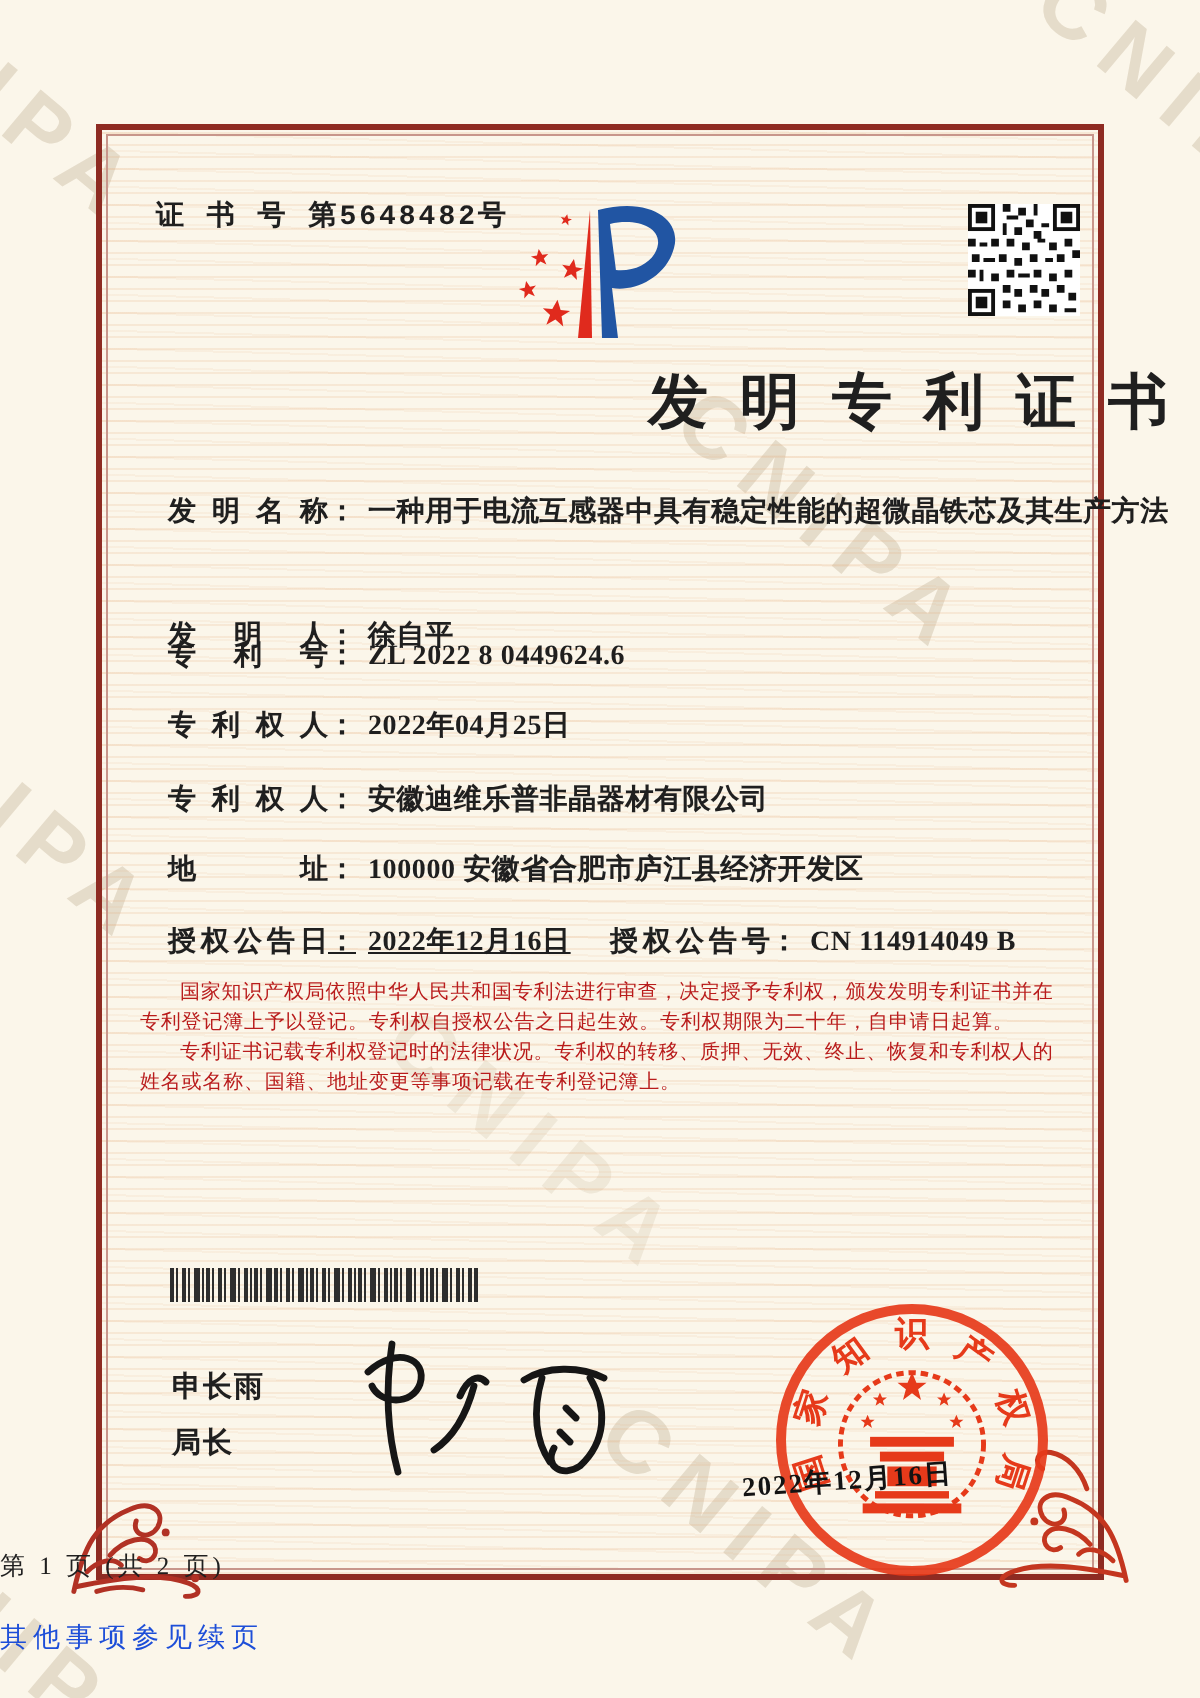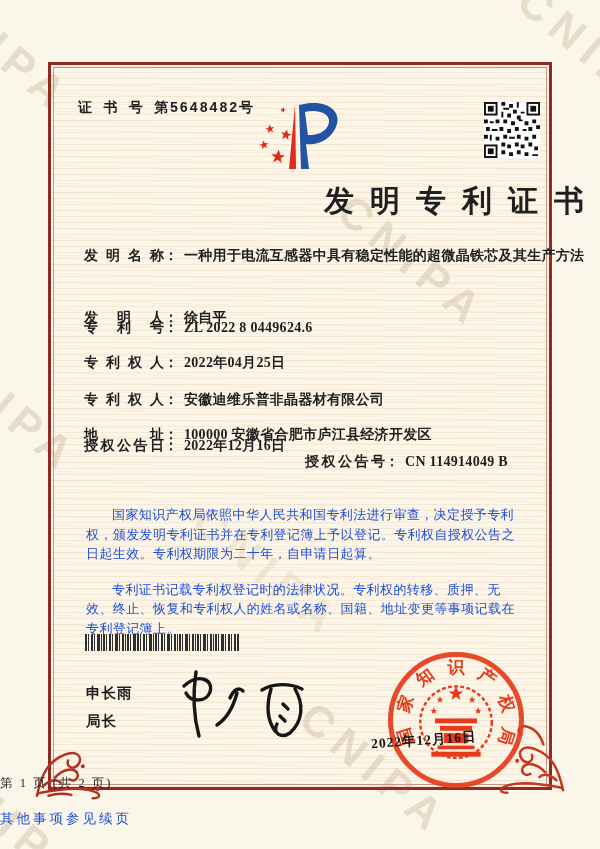--- a/index.html
+++ b/index.html
@@ -37,25 +37,25 @@
     font-size:30px;font-weight:700;letter-spacing:16px;padding-left:16px;
     box-sizing:border-box;
   }
   .frow{position:absolute;left:84px;width:470px;font-size:14px;white-space:nowrap;}
   .flabel{
     display:inline-block;width:80px;font-weight:700;
     text-align:justify;text-align-last:justify;vertical-align:bottom;
   }
   .fcolon{font-weight:700;}
   .fvalue{font-weight:700;margin-left:6px;letter-spacing:0.3px;}
-  .fgroup2{position:absolute;left:221px;top:0;margin-top:16px;}
+  .fgroup2{position:absolute;left:221px;top:0;}
   .paras{position:absolute;left:70px;top:489px;width:464px;}
   .paras p{
-    margin:16px;font-size:13px;line-height:1.5;text-indent:2em;
-    color:#1d4ed8;letter-spacing:0.4px;
+    margin:0;font-size:10px;line-height:1.5;text-indent:2em;
+    color:#b91c1c;letter-spacing:0.4px;
   }
   .officer{font-size:14.5px;font-weight:700;letter-spacing:1px;}
   
   .seal{
     position:absolute;left:388px;top:652px;width:136px;height:136px;
     border:5px solid rgba(230,58,26,0.92);border-radius:50%;box-sizing:border-box;
   }
   .seal-char{
     position:absolute;left:50%;top:50%;
     font-size:17px;font-weight:700;color:#e63a1a;
@@ -150,21 +150,21 @@
 </div>
 <div class="frow" style="top:354px;">
   <span class="flabel">专利权人</span><span class="fcolon">：</span><span class="fvalue">2022年04月25日</span>
 </div>
 <div class="frow" style="top:391px;">
   <span class="flabel">专利权人</span><span class="fcolon">：</span><span class="fvalue">安徽迪维乐普非晶器材有限公司</span>
 </div>
 <div class="frow" style="top:426px;">
   <span class="flabel">地址</span><span class="fcolon">：</span><span class="fvalue">100000 安徽省合肥市庐江县经济开发区</span>
 </div>
-<div class="frow" style="top:437px;">
+<div class="frow" style="top:462px;text-decoration:underline;">
   <span class="flabel">授权公告日</span><span class="fcolon">：</span><span class="fvalue">2022年12月16日</span>
   <span class="fgroup2">
     <span class="flabel">授权公告号</span><span class="fcolon">：</span><span class="fvalue">CN 114914049 B</span>
   </span>
 </div>
 
 <div class="paras">
   <p>国家知识产权局依照中华人民共和国专利法进行审查，决定授予专利权，颁发发明专利证书并在专利登记簿上予以登记。专利权自授权公告之日起生效。专利权期限为二十年，自申请日起算。</p>
   <p>专利证书记载专利权登记时的法律状况。专利权的转移、质押、无效、终止、恢复和专利权人的姓名或名称、国籍、地址变更等事项记载在专利登记簿上。</p>
 </div>

